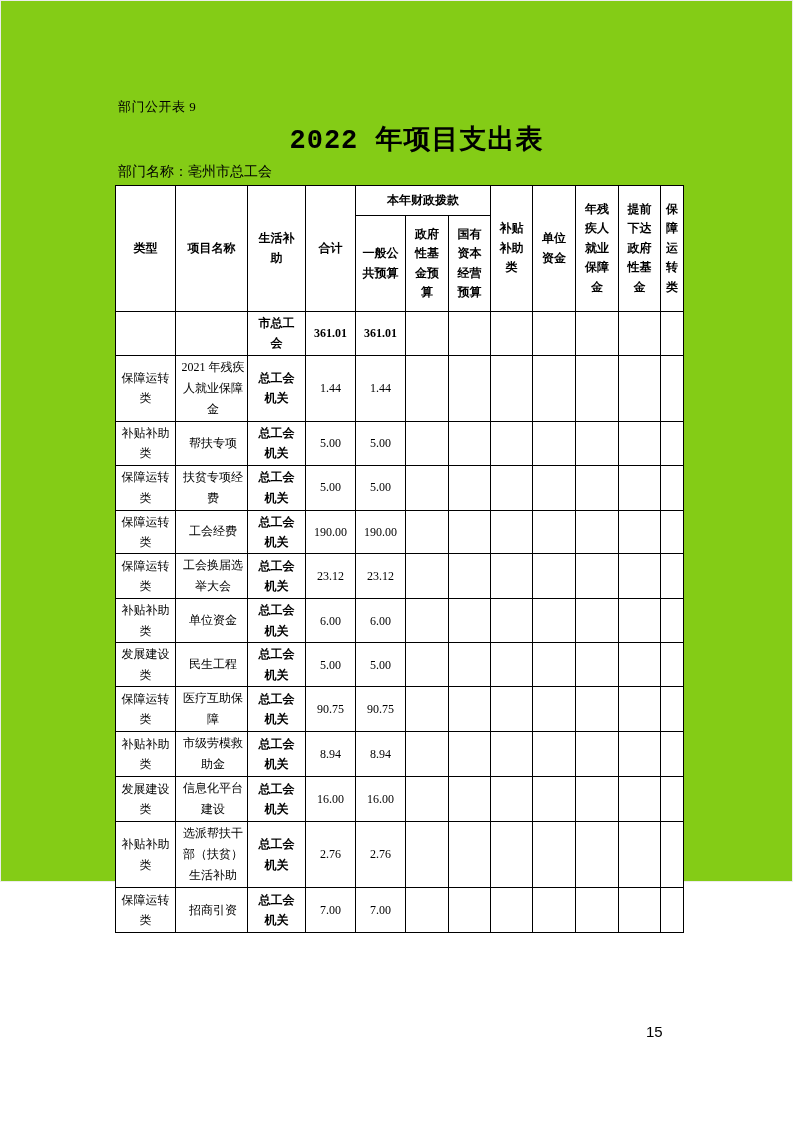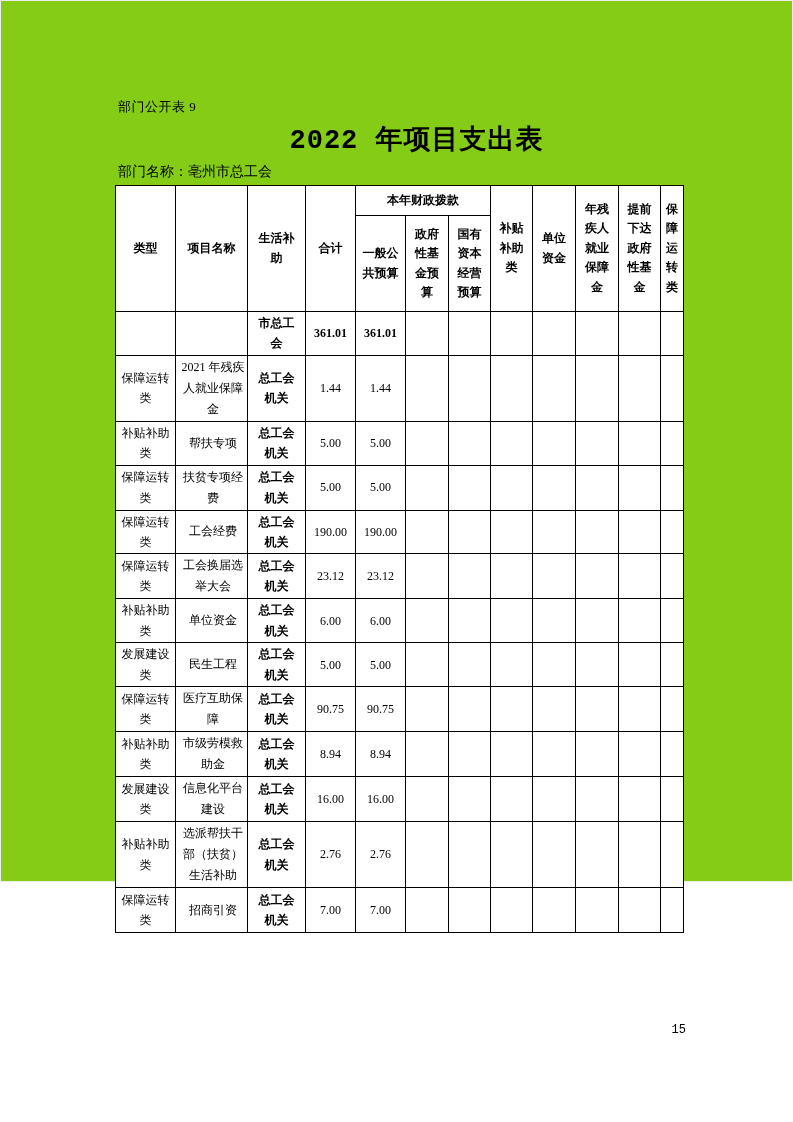--- a/index.html
+++ b/index.html
@@ -35,22 +35,22 @@
   }
   th.narrow{padding:1px 6px;}
   td{
     font-size:12px;text-align:center;padding:1px 2px;line-height:1.7;
   }
   td.type{padding:0;font-size:12px;}
   td.pname{text-align:center;padding:1px 2px 1px 5px;line-height:1.75;}
   td.unitcell{line-height:1.7;padding:1px 6px;font-weight:bold;}
   tr.total-row td{font-weight:bold;}
   .pageno{
-    position:absolute;left:646px;top:1023px;width:40px;text-align:right;
-    font-size:12px;font-family:Liberation Mono, monospace;
+    position:absolute;left:646px;top:1023px;width:40px;text-align:left;
+    font-size:15px;font-family:Liberation Sans, sans-serif;
   }
 </style>
 </head>
 <body>
 
 <div class="page">
 
   <div class="doc-label">部门公开表 9</div>
   <h1 class="title">2022 年项目支出表</h1>
   <div class="dept">部门名称：亳州市总工会</div>

